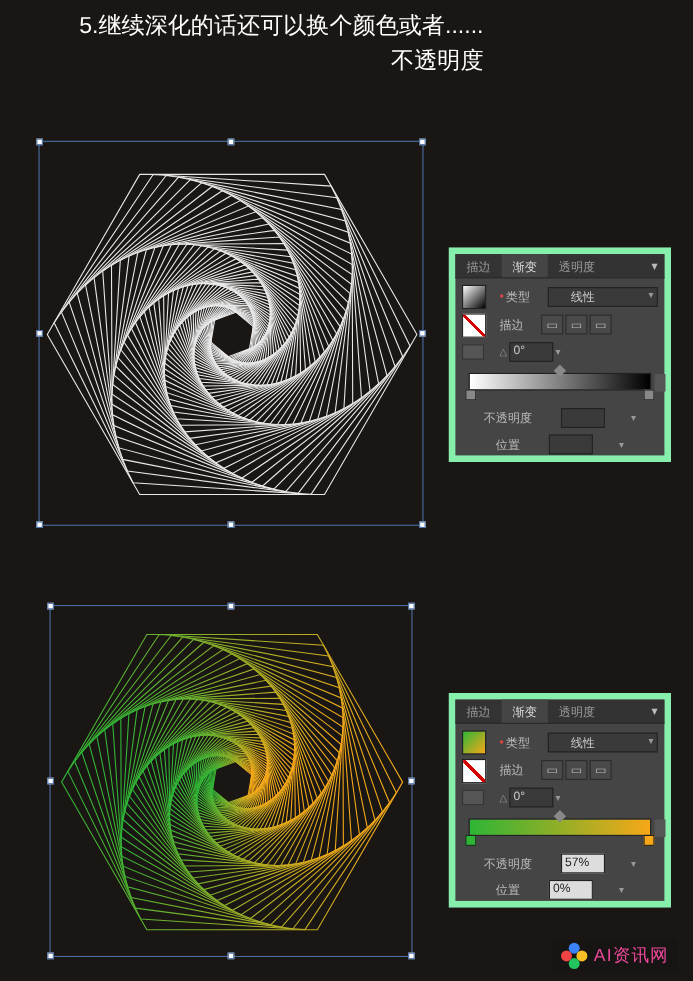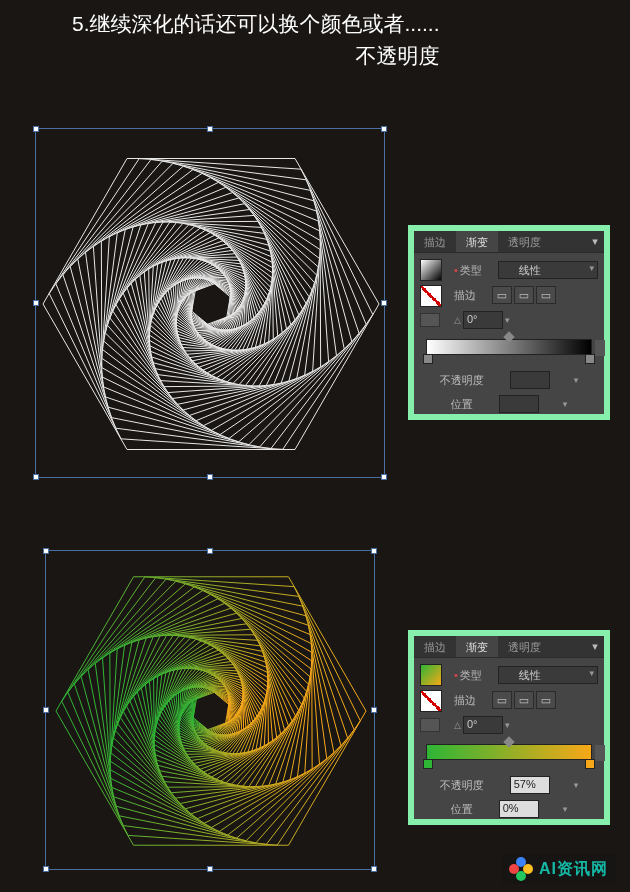--- a/index.html
+++ b/index.html
@@ -224,23 +224,23 @@
   height: 24px;
   position: relative;
 }
 .petal {
   position: absolute;
   width: 10px;
   height: 10px;
   border-radius: 50%;
 }
 .wm-text {
-  color: #14b8a6;
+  color: #ec4899;
   font-size: 16px;
-  font-weight: bold;
+  font-weight: normal;
   letter-spacing: 1px;
 }
 svg { display: block; }
 </style>
 </head>
 <body>
 
 <div class="header-text">
   <div>5.继续深化的话还可以换个颜色或者......</div>
   <div>不透明度</div>

